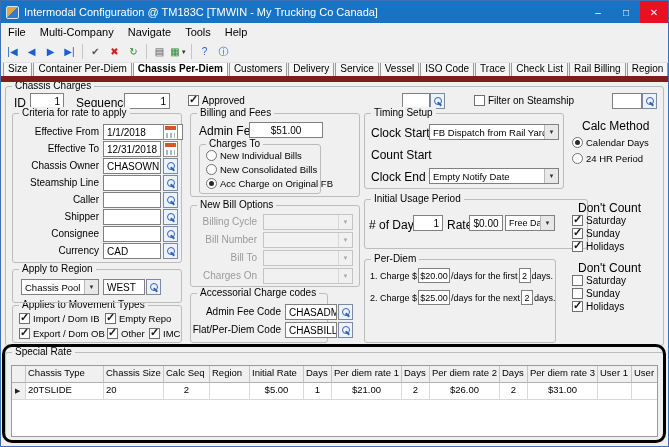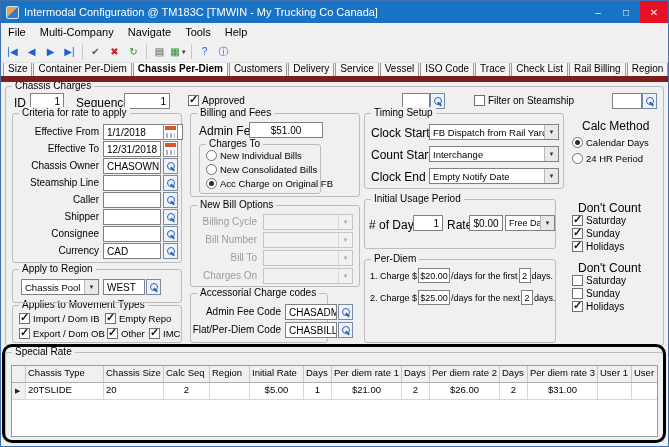--- a/index.html
+++ b/index.html
@@ -266,36 +266,35 @@
         <span class="flabel" style="left:0;width:90px;top:30px">Flat/Per-Diem Code</span>
         <div class="field" style="left:94px;top:28px;width:52px">CHASBILL</div>
         <span class="lkbtn" style="left:147px;top:28px"></span>
       </div>
 
       <div class="group" style="left:358px;top:26px;width:200px;height:76px">
         <span class="glabel">Timing Setup</span>
         <span class="lbl" style="left:6px;top:12px">Clock Start</span>
         <div class="combo" style="left:64px;top:10px;width:130px">FB Dispatch from Rail Yard</div>
         <span class="lbl" style="left:6px;top:34px">Count Start</span>
-        <div class="combo" style="left:64px;top:32px;width:130px">Interchange</div>
         <span class="lbl" style="left:6px;top:56px">Clock End</span>
         <div class="combo" style="left:64px;top:54px;width:130px">Empty Notify Date</div>
       </div>
 
       <span class="lbl" style="left:576px;top:32px">Calc Method</span>
       <span class="rb" style="left:566px;top:50px">
         <span class="rbdot checked"></span>
         <span>Calendar Days</span>
       </span>
       <span class="rb" style="left:566px;top:66px">
         <span class="rbdot"></span>
         <span>24 HR Period</span>
       </span>
 
-      <div class="group" style="left:358px;top:112px;width:192px;height:50px">
+      <div class="group" style="left:358px;top:112px;width:224px;height:50px">
         <span class="glabel">Initial Usage Period</span>
         <span class="lbl" style="left:4px;top:18px"># of Days</span>
         <div class="field ar" style="left:48px;top:15px;width:30px">1</div>
         <span class="lbl" style="left:82px;top:18px">Rate</span>
         <div class="field ac" style="left:104px;top:15px;width:34px">$0.00</div>
         <div class="combo" style="left:140px;top:15px;width:50px;font-size:9px">Free Days</div>
       </div>
 
       <span class="lbl" style="left:572px;top:114px">Don't Count</span>
       <span class="cb" style="left:566px;top:128px">

